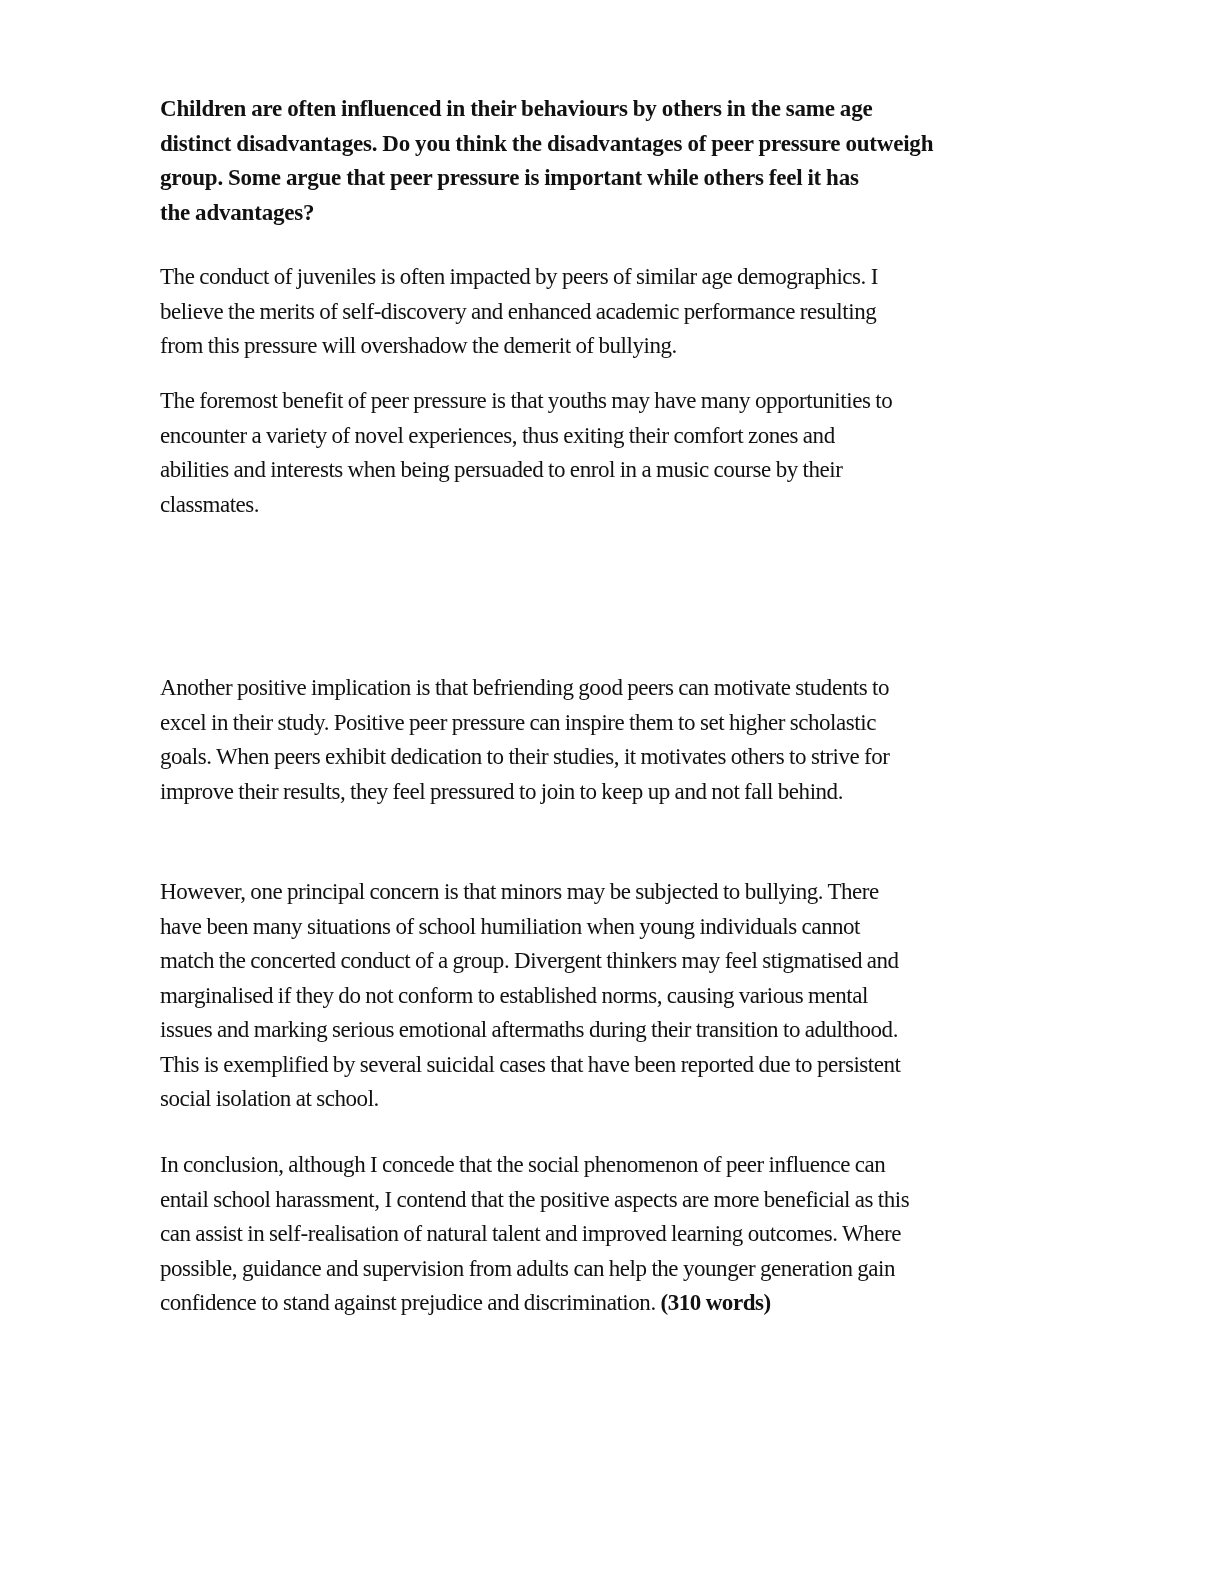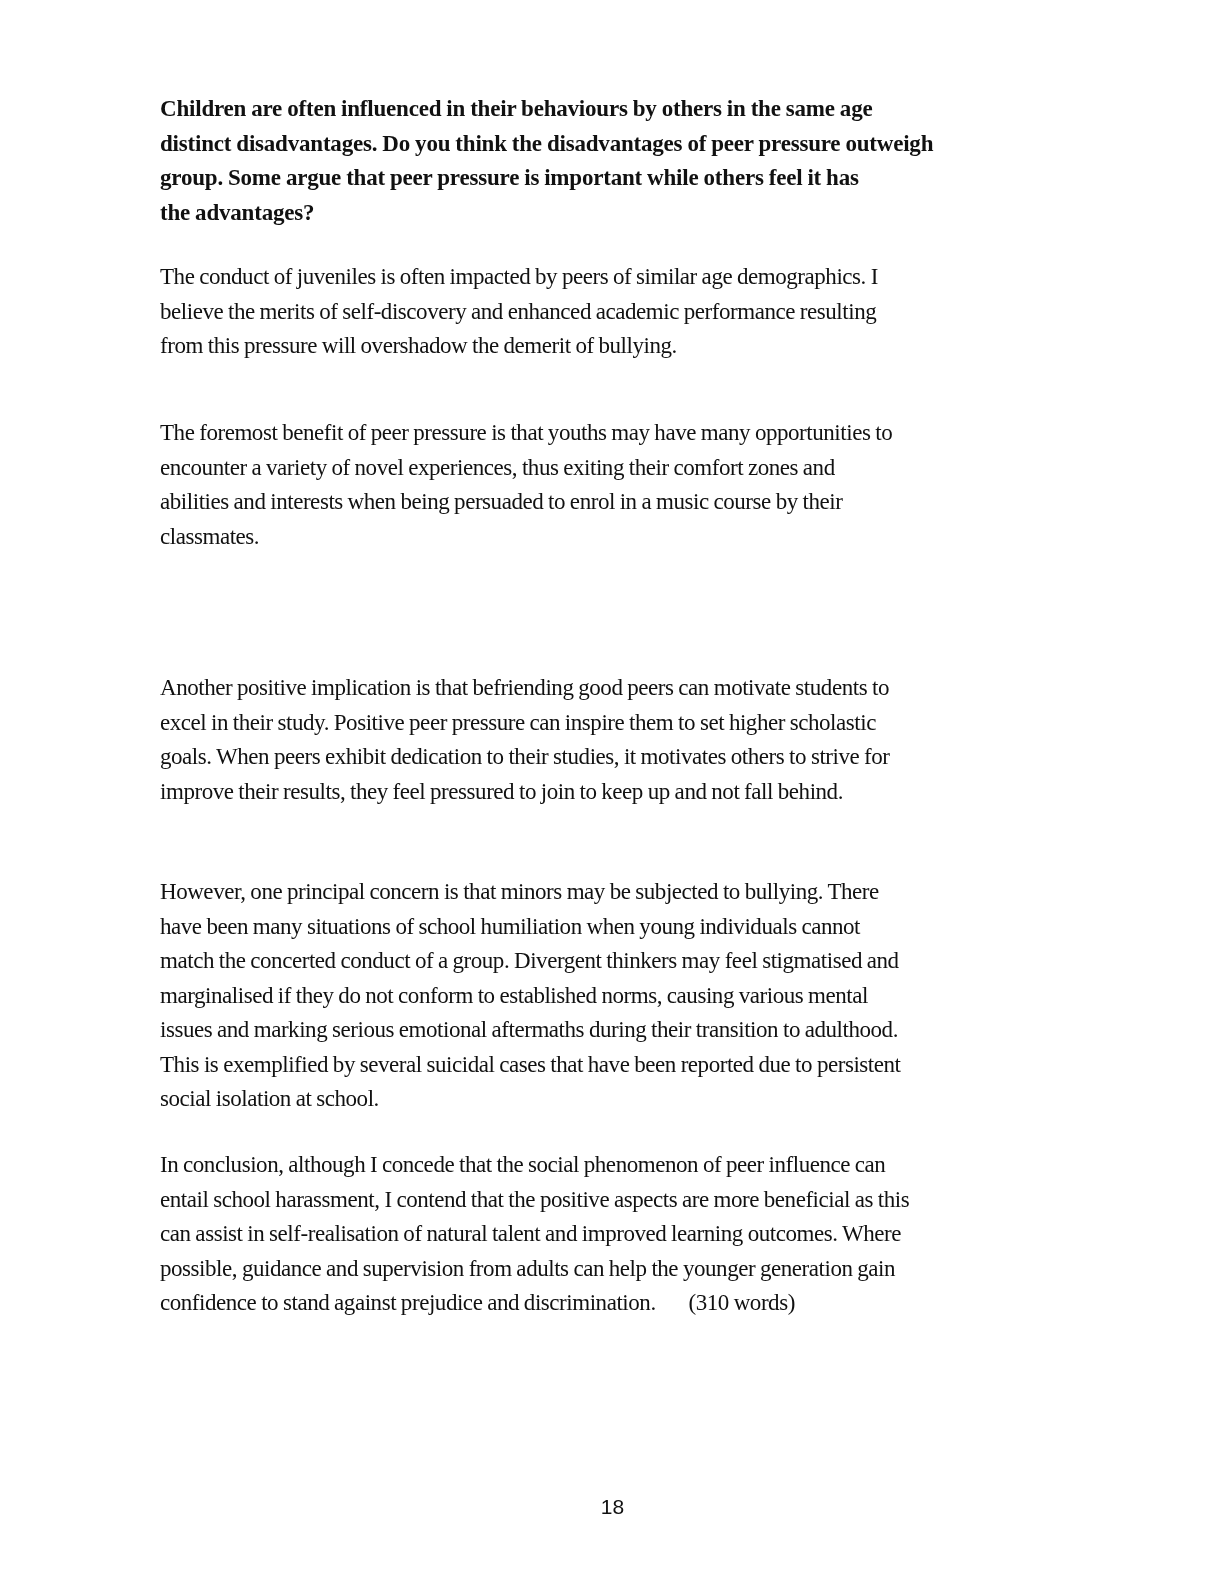--- a/index.html
+++ b/index.html
@@ -34,25 +34,25 @@
     .line {
       display: block;
       white-space: nowrap;
     }
     .question {
       font-weight: bold;
       top: 92px;
       letter-spacing: -0.2px;
     }
     .p1 { top: 260px; }
-    .p2 { top: 416px; }
+    .p2 { top: 384px; }
     .p3 { top: 671px; }
     .p4 { top: 875px; }
     .p5 { top: 1148px; }
-    .bold { font-weight: normal; margin-left: 28px; }
+    .bold { font-weight: bold; }
     .page-number {
       position: absolute;
       left: 0;
       width: 1225px;
       top: 1495px;
       text-align: center;
       font-family: "Liberation Sans", "DejaVu Sans", sans-serif;
       font-size: 21px;
       color: #111111;
     }
@@ -100,15 +100,14 @@
   </div>
 
   <div class="para p5">
     <span class="line">In conclusion, although I concede that the social phenomenon of peer influence can</span>
     <span class="line">entail school harassment, I contend that the positive aspects are more beneficial as this</span>
     <span class="line">can assist in self-realisation of natural talent and improved learning outcomes. Where</span>
     <span class="line">possible, guidance and supervision from adults can help the younger generation gain</span>
     <span class="line"><span>confidence to stand against prejudice and discrimination. </span><span class="bold">(310 words)</span></span>
   </div>
 
-  <div class="page-number">18</div>
 
 </div>
 
 </body></html>

